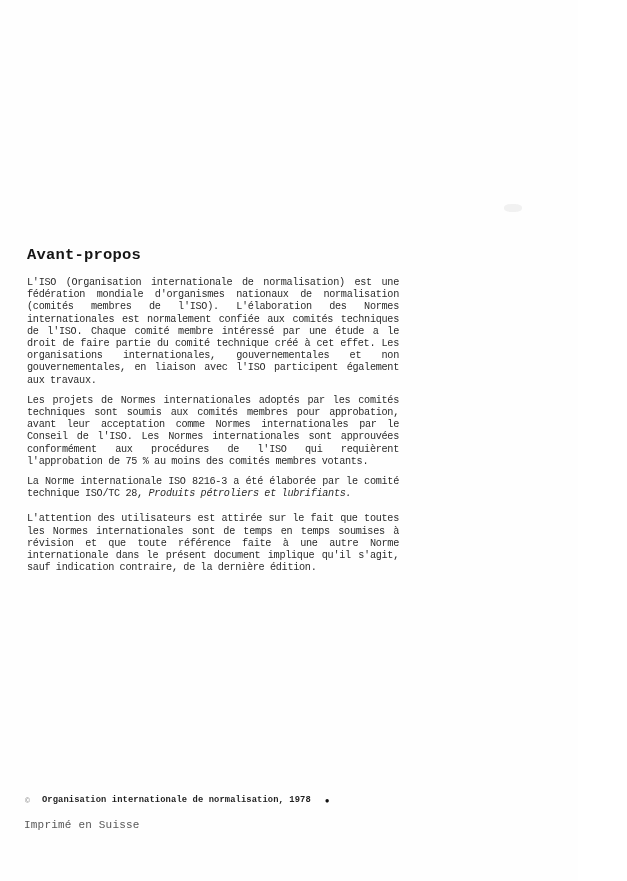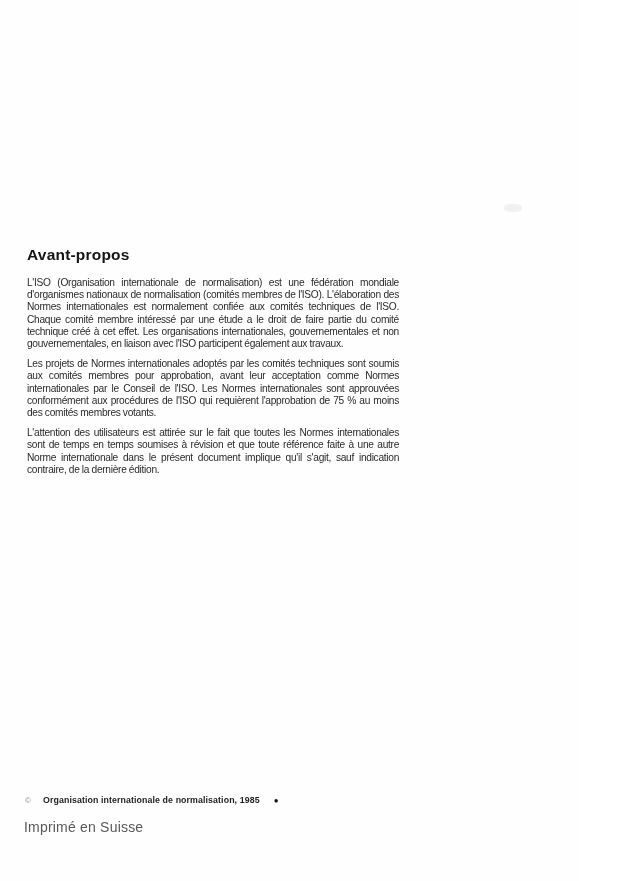--- a/index.html
+++ b/index.html
@@ -6,21 +6,21 @@
     margin: 0;
     padding: 0;
     background: #ffffff;
   }
   .page {
     position: relative;
     width: 578px;
     height: 881px;
     background: #fefefe;
     overflow: hidden;
-    font-family: Liberation Sans, sans-serif;
+    font-family: Liberation Mono, monospace;
     color: #2e2e2e;
   }
   .content {
     position: absolute;
     left: 27px;
     top: 246px;
     width: 388px;
   }
   .content h1 {
     margin: 0 0 13px 0;
@@ -68,21 +68,21 @@
   }
   .copyright-bullet {
     color: #111;
     font-size: 8px;
     margin-left: 14px;
   }
   .footer-printed {
     position: absolute;
     left: 24px;
     top: 819px;
-    font-size: 14px;
+    font-size: 11px;
     letter-spacing: 0.2px;
     color: #585858;
   }
   .artifact-dot {
     position: absolute;
     left: 595px;
     top: 31px;
     width: 4px;
     height: 5px;
     background: #c2c2c2;
@@ -108,25 +108,26 @@
   <span class="artifact-dot"></span>
   <span class="artifact-smudge"></span>
 
   <div class="content">
     <h1>Avant-propos</h1>
 
     <p>L'ISO (Organisation internationale de normalisation) est une fédération mondiale d'organismes nationaux de normalisation (comités membres de l'ISO). L'élaboration des Normes internationales est normalement confiée aux comités techniques de l'ISO. Chaque comité membre intéressé par une étude a le droit de faire partie du comité technique créé à cet effet. Les organisations internationales, gouvernementales et non gouvernementales, en liaison avec l'ISO participent également aux travaux.</p>
 
     <p>Les projets de Normes internationales adoptés par les comités techniques sont soumis aux comités membres pour approbation, avant leur acceptation comme Normes internationales par le Conseil de l'ISO. Les Normes internationales sont approuvées conformément aux procédures de l'ISO qui requièrent l'approbation de 75 % au moins des comités membres votants.</p>
 
+    <p class="committee"><span>La Norme internationale ISO 8216-3 a été élaborée par le comité technique ISO/TC 28, </span><span class="italic">Produits pétroliers et lubrifiants.</span></p>
 
     <p class="last">L'attention des utilisateurs est attirée sur le fait que toutes les Normes internationales sont de temps en temps soumises à révision et que toute référence faite à une autre Norme internationale dans le présent document implique qu'il s'agit, sauf indication contraire, de la dernière édition.</p>
   </div>
 
   <div class="footer-copyright">
     <span class="copyright-symbol">©</span>
-    <span class="copyright-text">Organisation internationale de normalisation, 1985</span>
+    <span class="copyright-text">Organisation internationale de normalisation, 1978</span>
     <span class="copyright-bullet">●</span>
   </div>
 
   <div class="footer-printed">Imprimé en Suisse</div>
 
 </div>
 
 </body></html>

